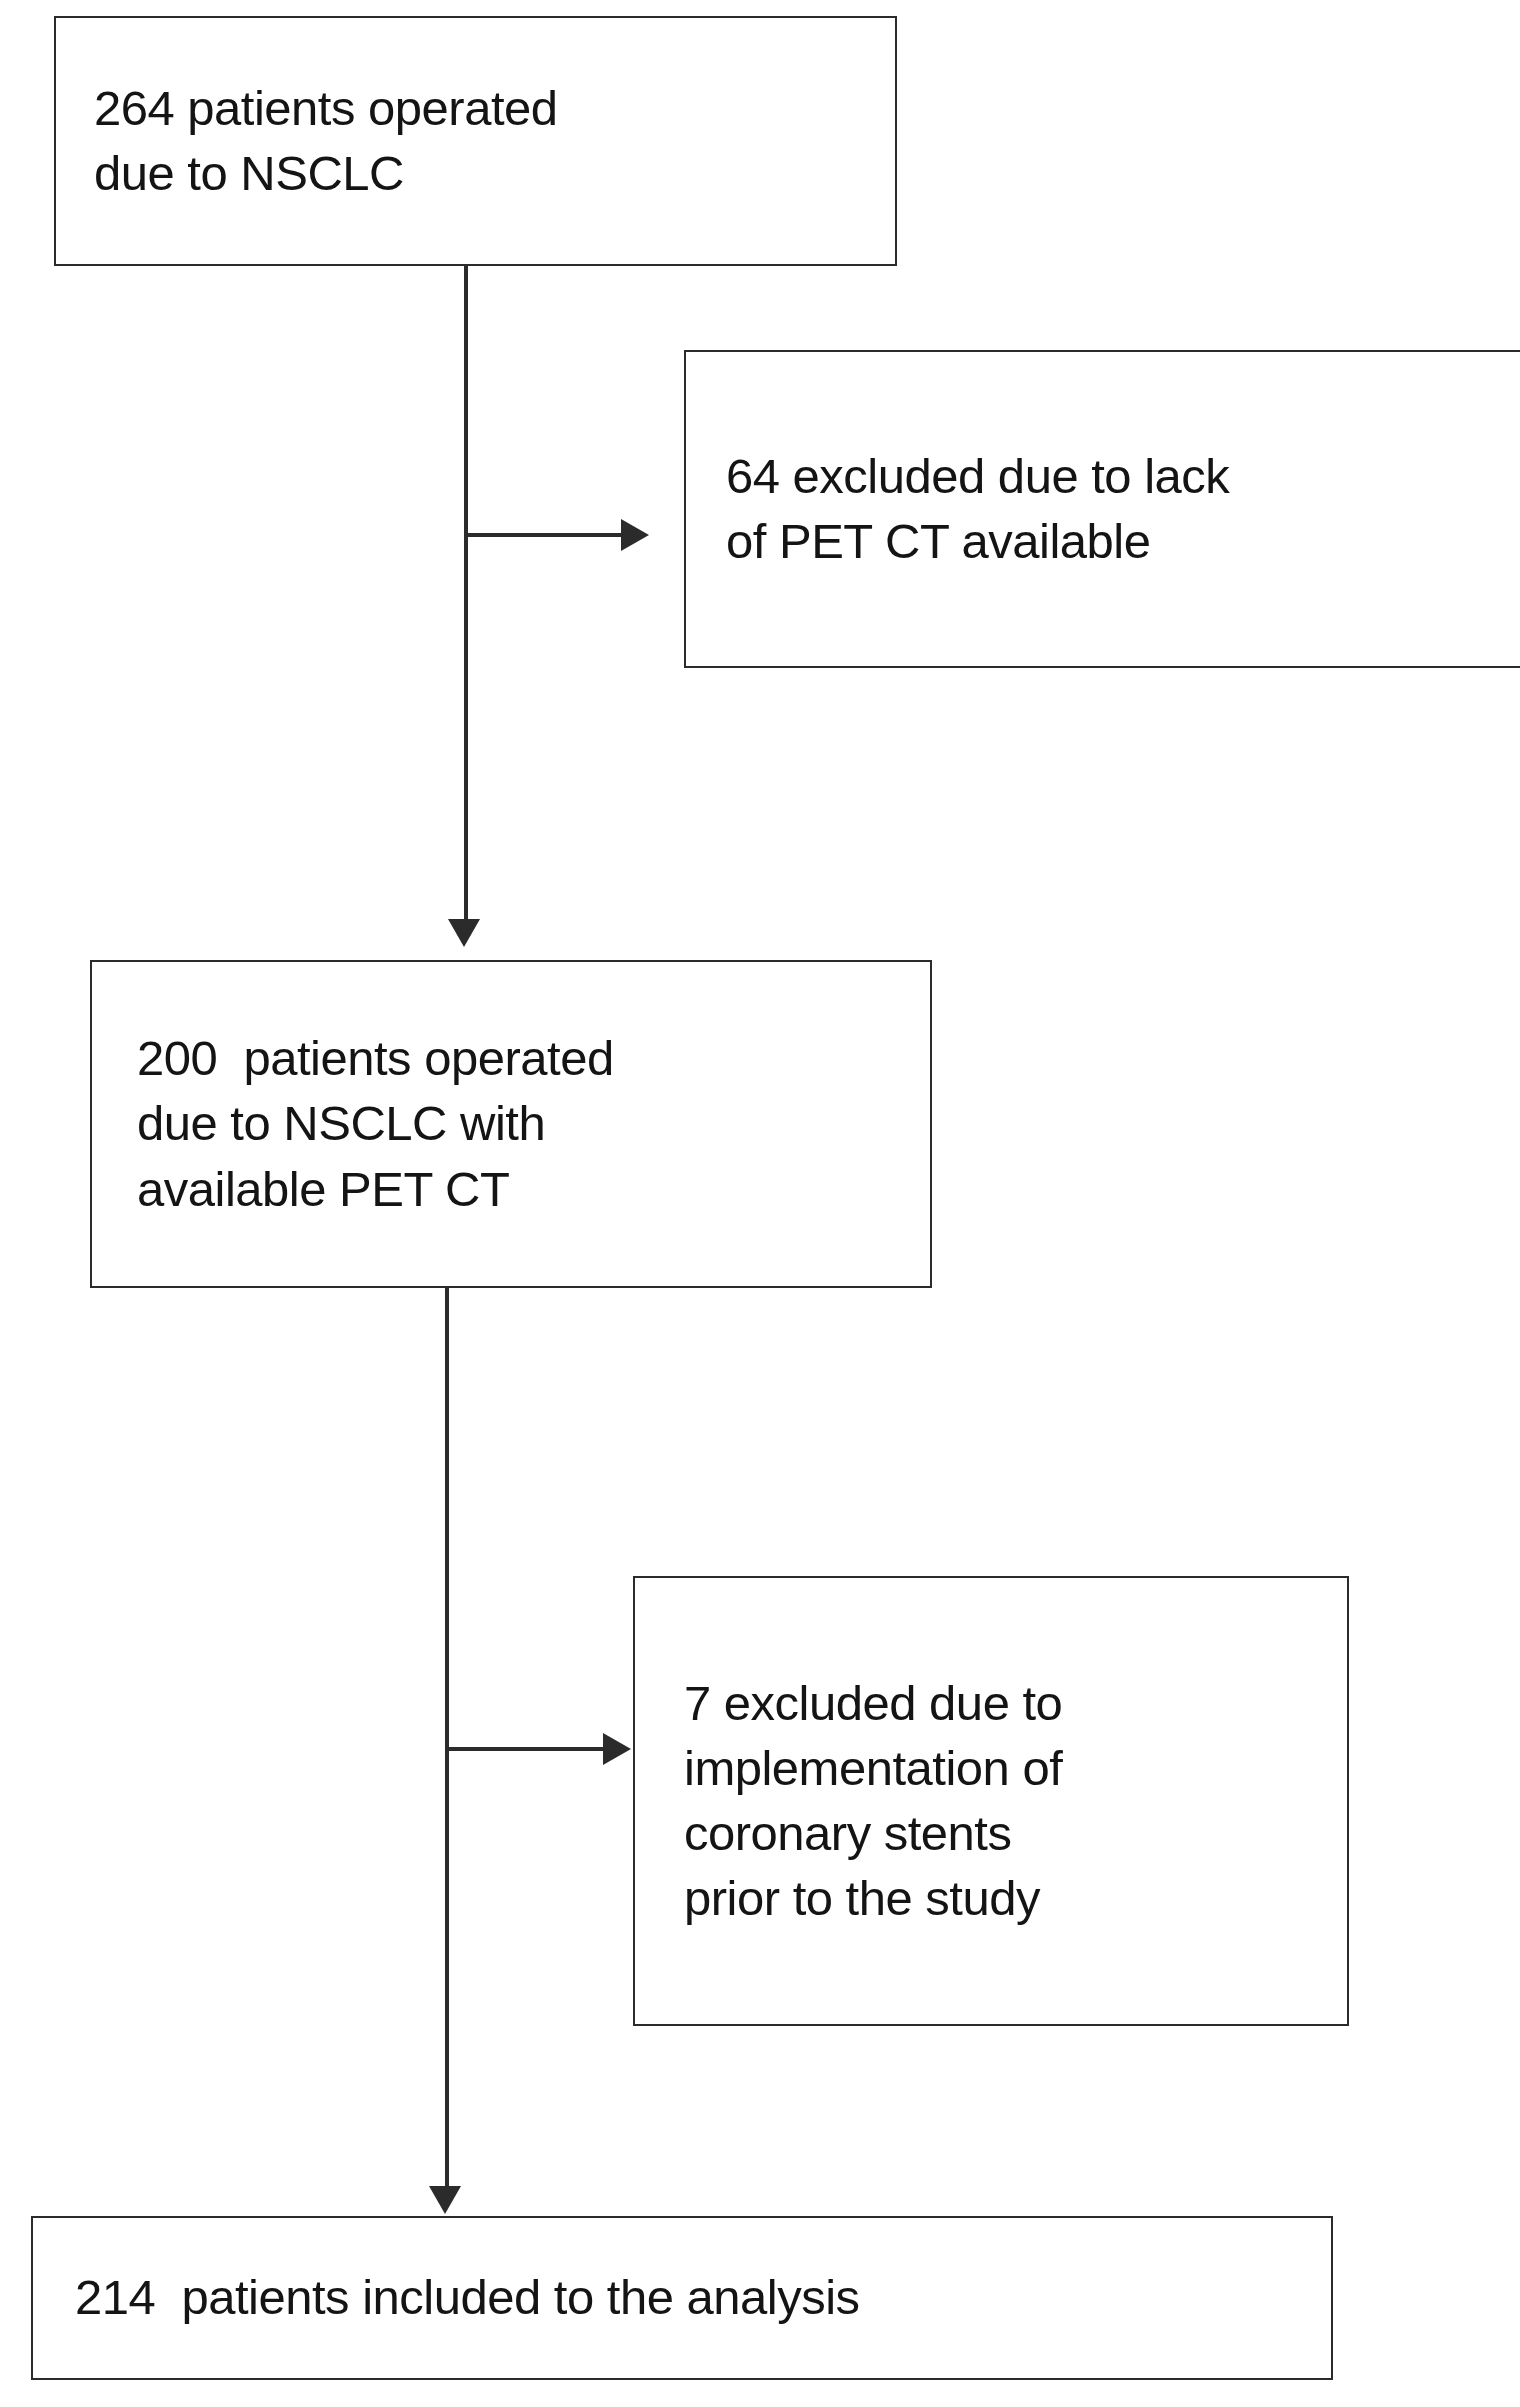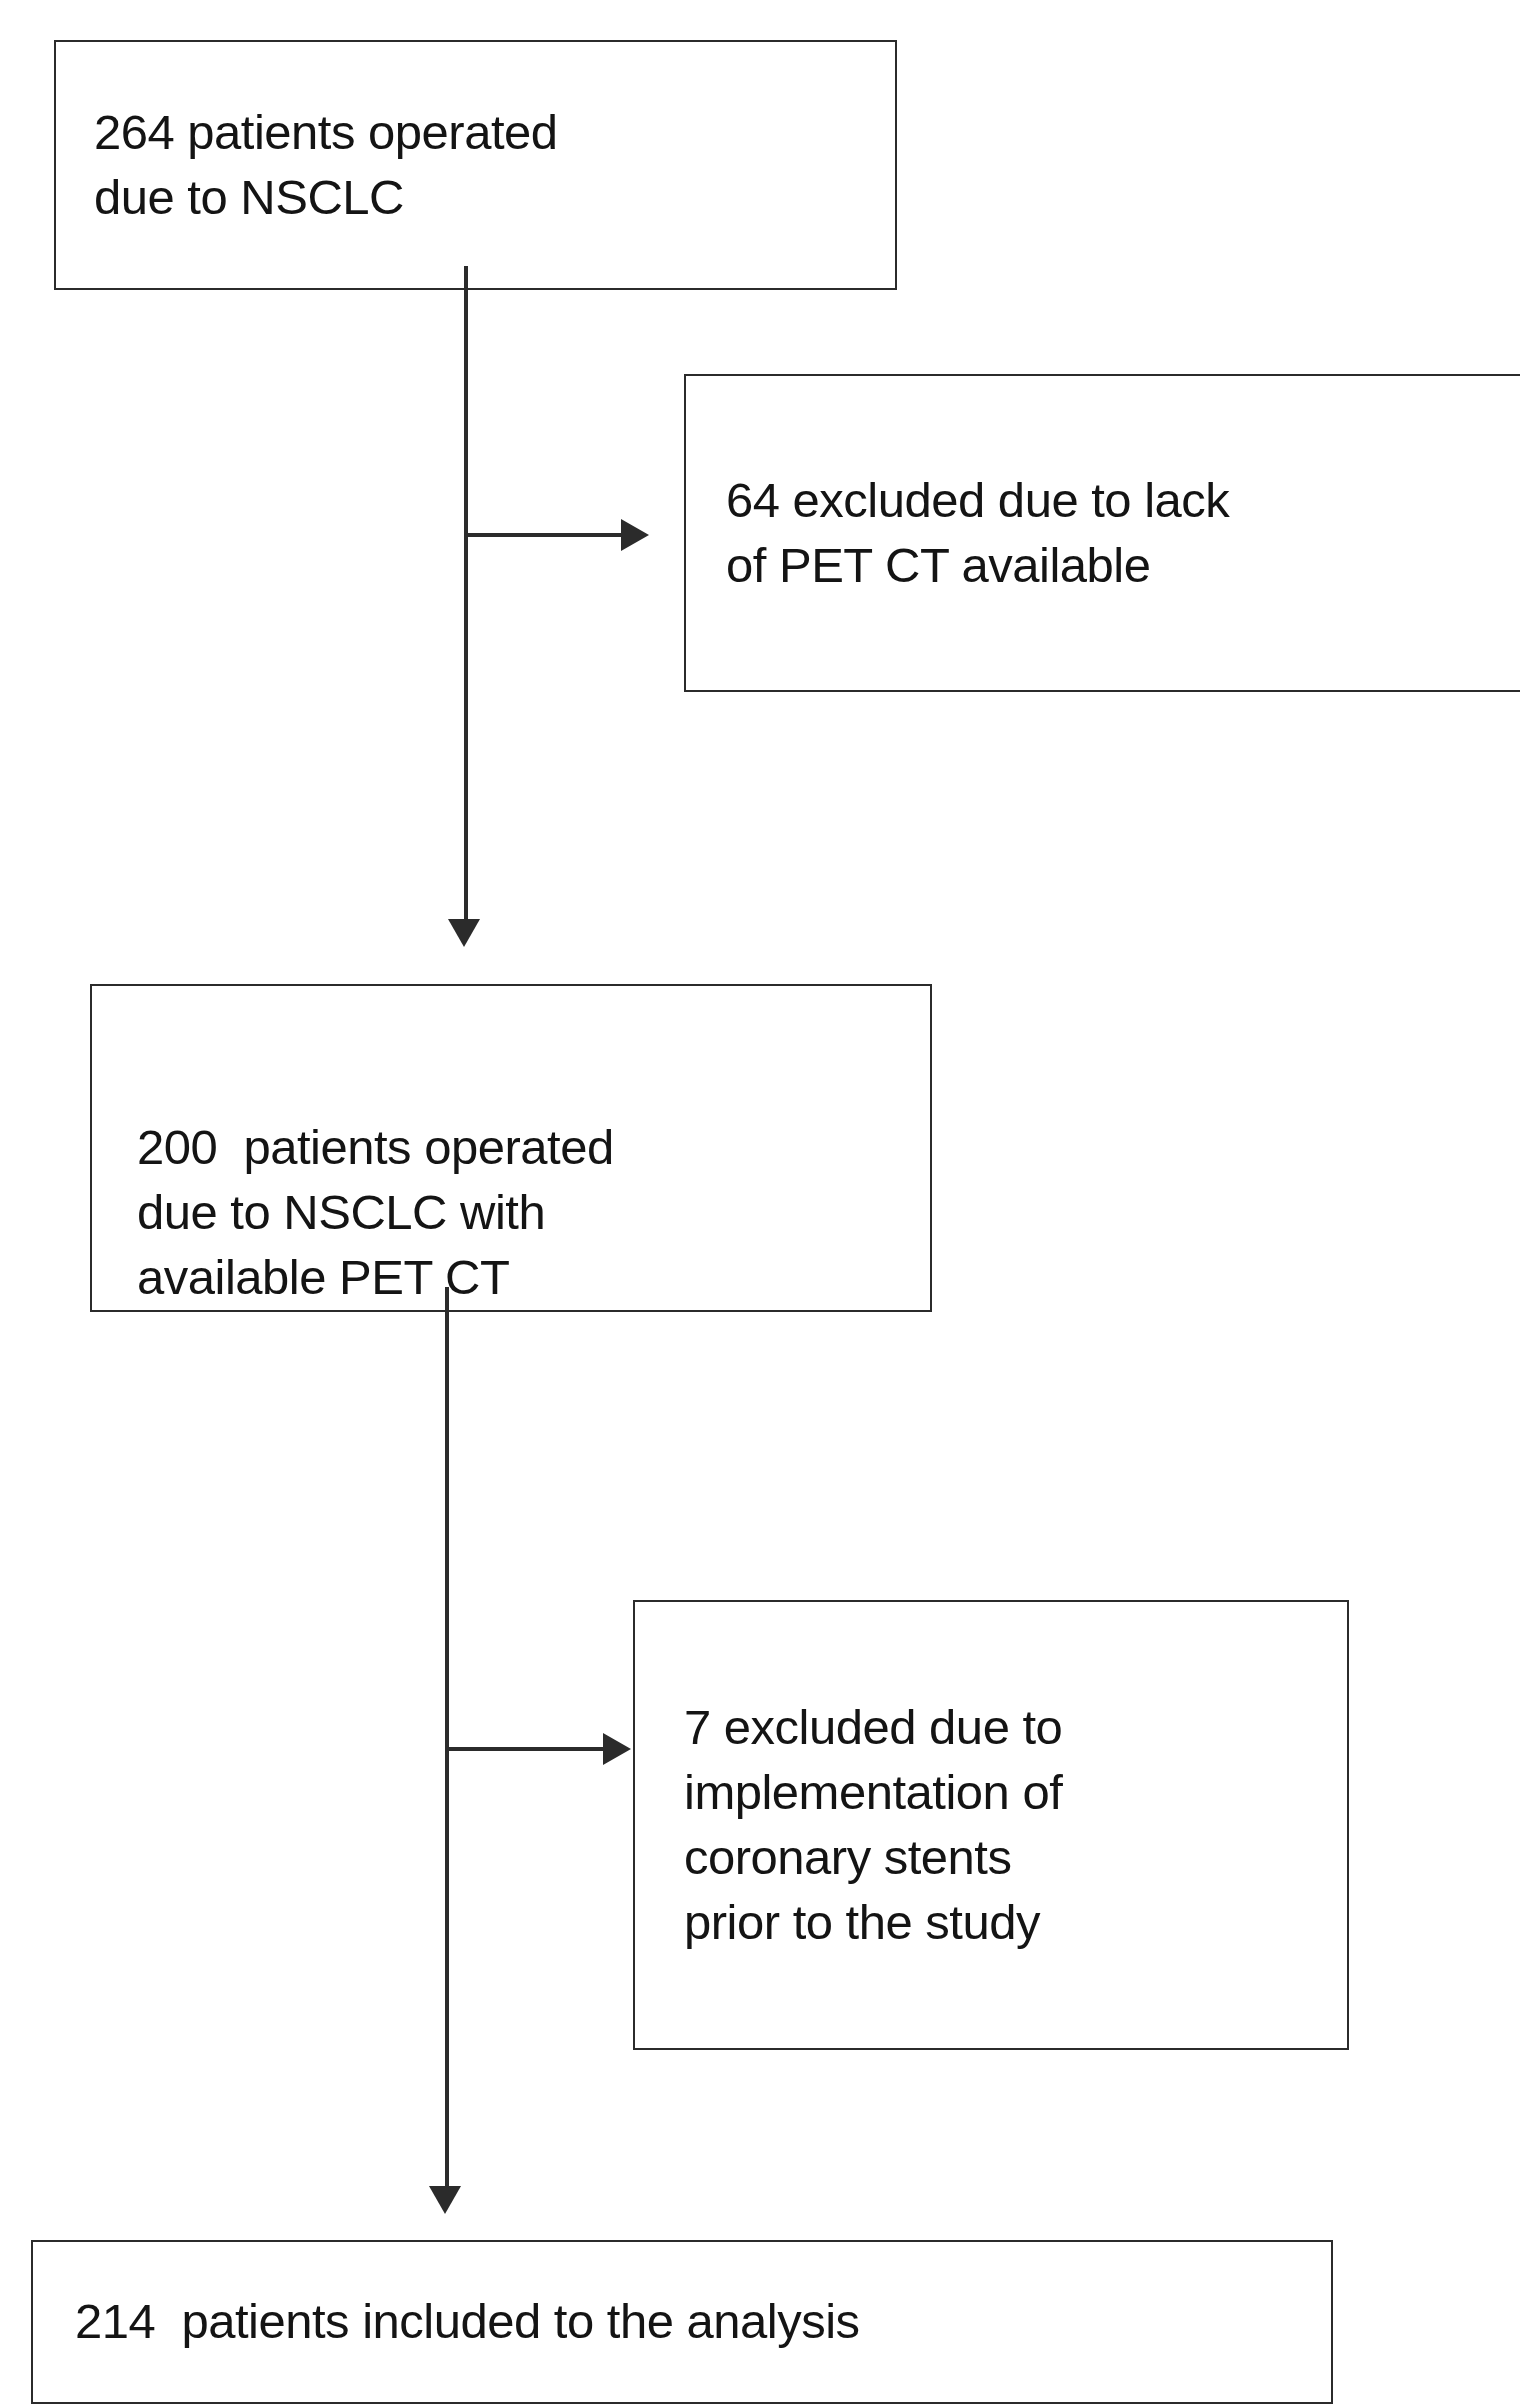--- a/index.html
+++ b/index.html
@@ -24,30 +24,29 @@
     background: #ffffff;
     display: flex;
     flex-direction: column;
     justify-content: center;
     color: #141414;
     font-family: "Liberation Sans", sans-serif;
     font-size: 49px;
     line-height: 1.33;
     letter-spacing: -0.5px;
     white-space: pre-wrap;
-    margin-top: 24px;
   }
   .flow-box .box-text {
     display: block;
   }
 
   
   #box-source      { left: 54px;  top: 16px;   width: 843px;  height: 250px; padding: 0 0 0 38px; }
   #box-excluded-1  { left: 684px; top: 350px;  width: 841px;  height: 318px; padding: 0 0 0 40px; }
-  #box-middle      { left: 90px;  top: 960px; width: 842px;  height: 328px; padding: 0 0 0 45px; justify-content: flex-end; }
+  #box-middle      { left: 90px;  top: 960px; width: 842px;  height: 328px; padding: 0 0 0 45px; }
   #box-excluded-2  { left: 633px; top: 1576px; width: 716px;  height: 450px; padding: 0 0 0 49px; }
   #box-final       { left: 31px;  top: 2216px; width: 1302px; height: 164px; padding: 0 0 0 42px; }
 
   
   .vline {
     position: absolute;
     width: 3.8px;
     background: #2b2b2b;
   }
   .hline {

